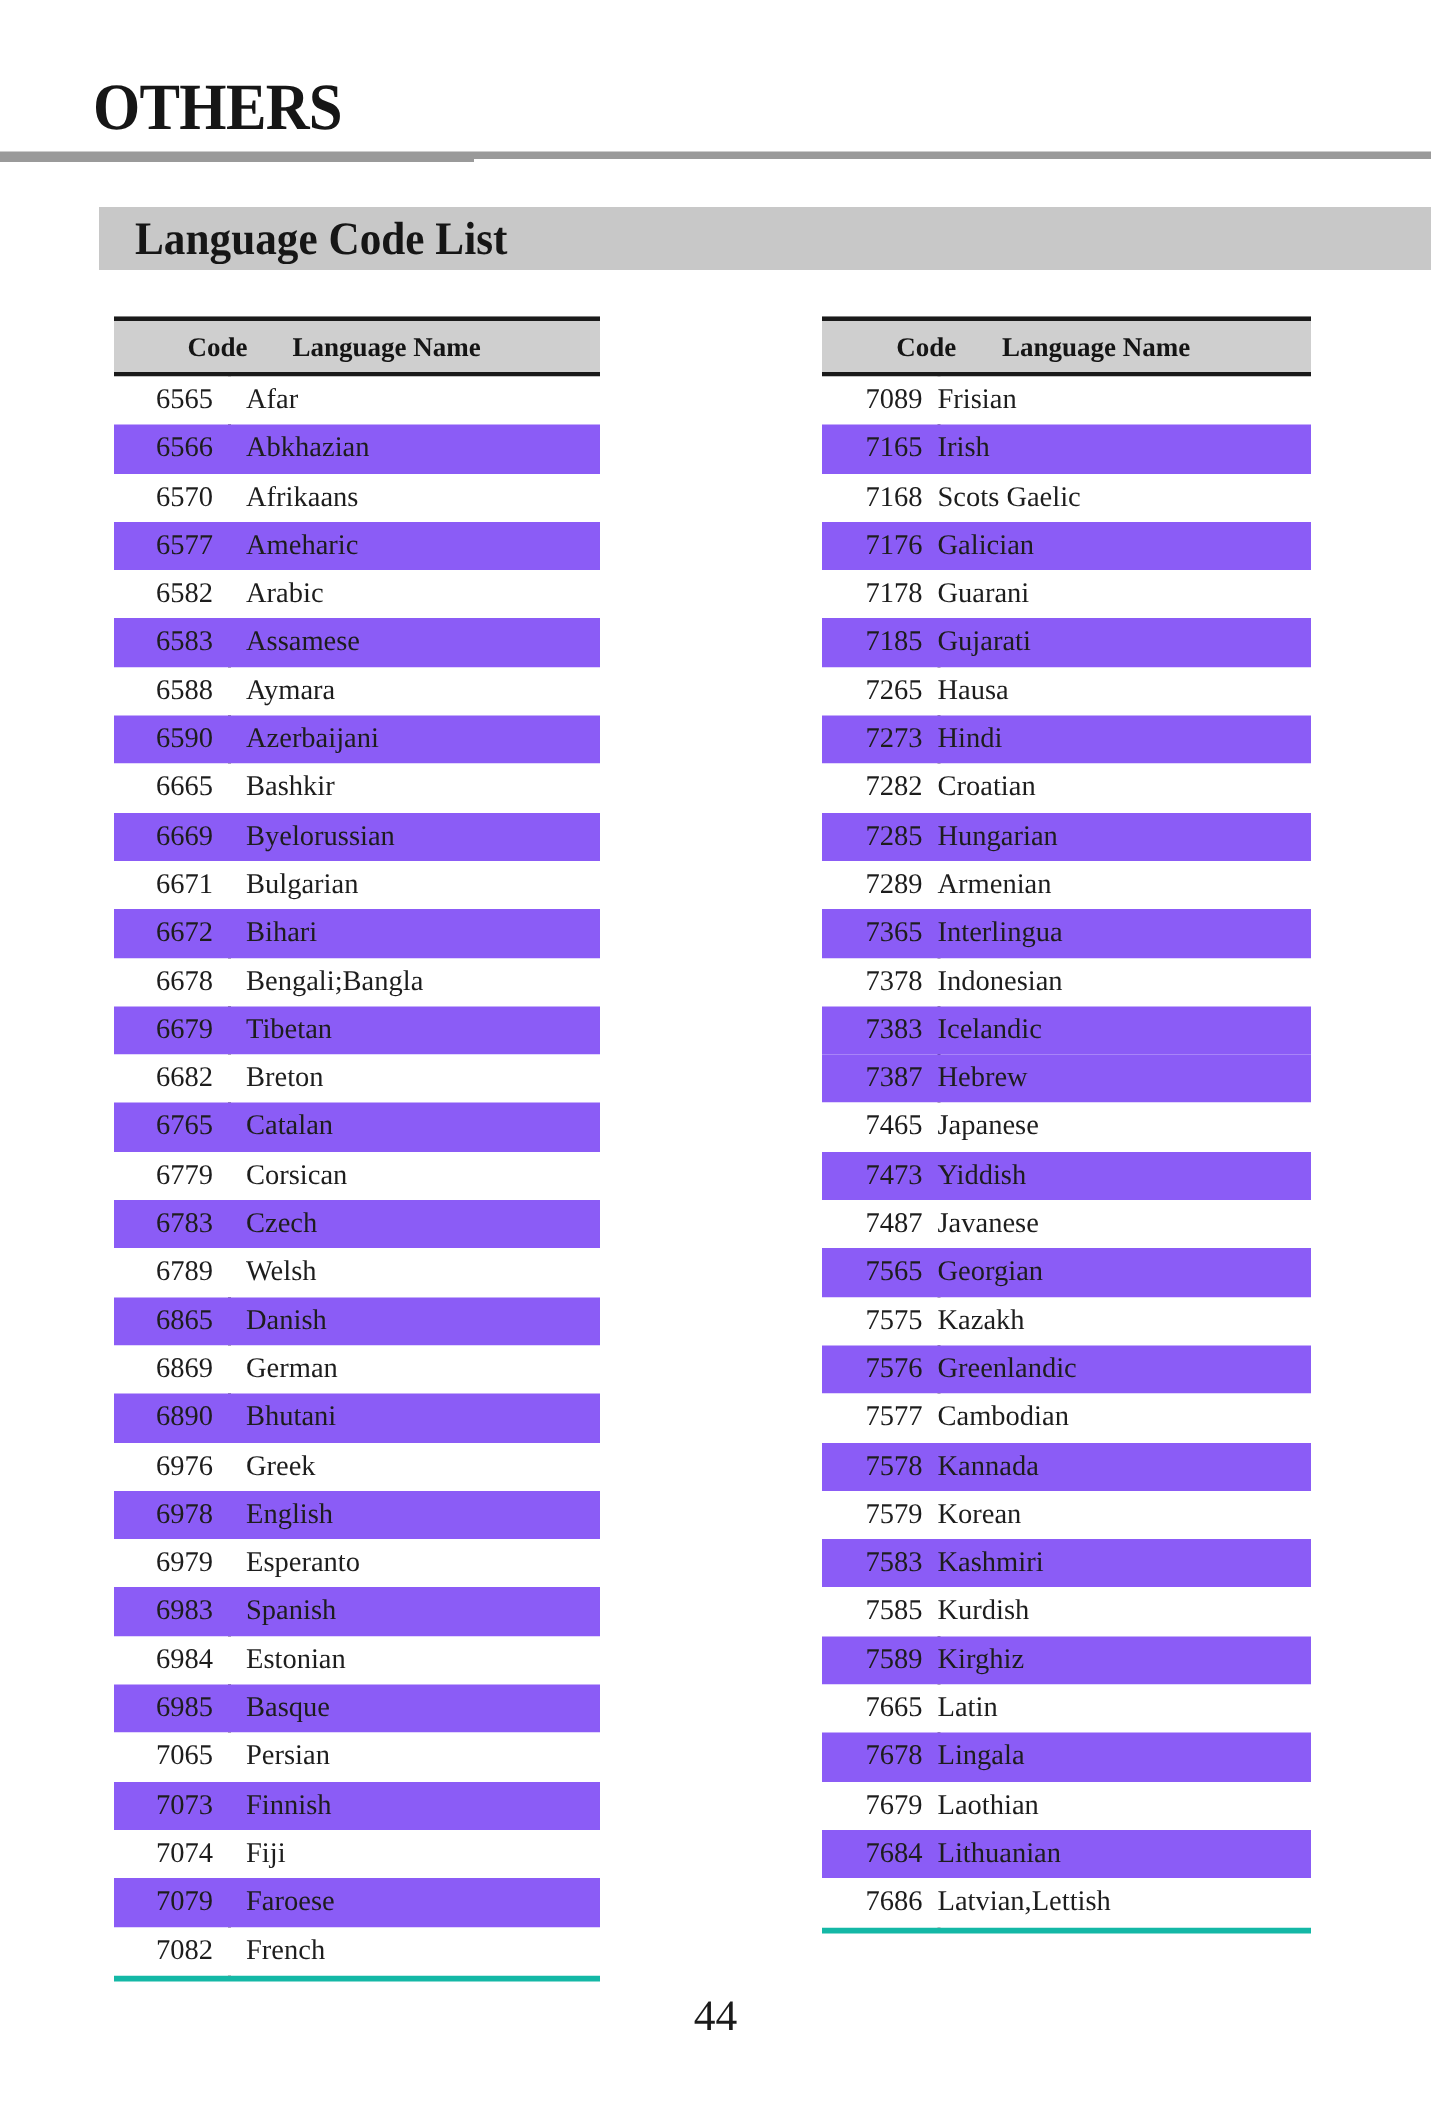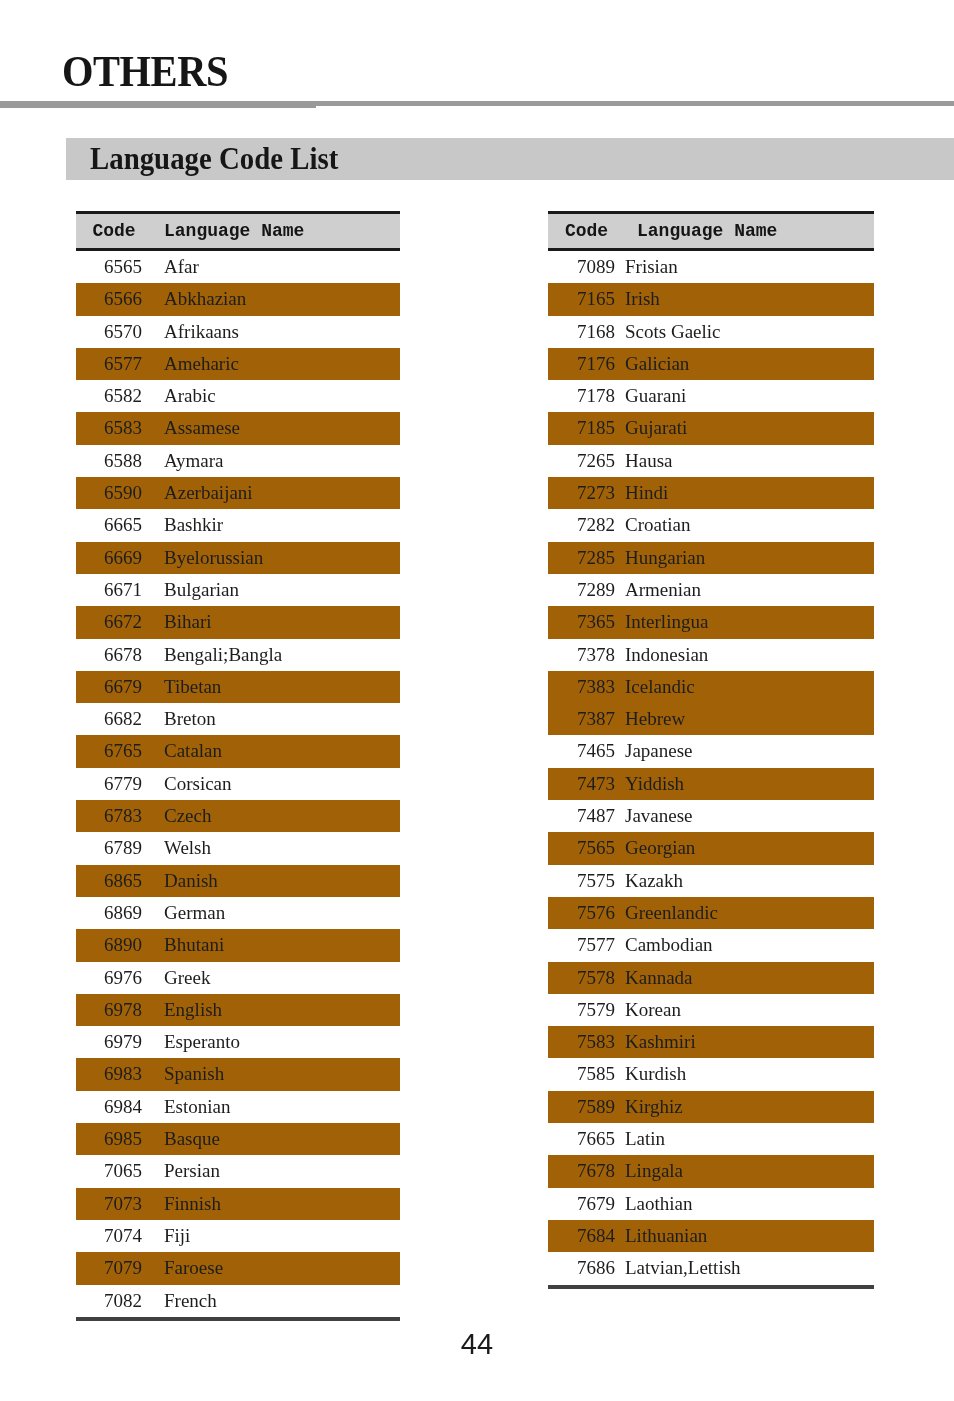--- a/index.html
+++ b/index.html
@@ -96,51 +96,52 @@
     background: #cfcfcf;
     border-top: 3px solid #1a1a1a;
     border-bottom: 3px solid #1a1a1a;
     box-sizing: content-box;
   }
   .table-head .th {
     position: absolute;
     top: 0;
     height: 34px;
     line-height: 34px;
-    font-family: Liberation Mono, monospace;
+    font-family: Liberation Serif, serif;
     font-weight: bold;
     font-size: 18px;
     color: #151515;
     white-space: nowrap;
+    margin-left: 31px;
   }
   .th-code { left: 0;  width: 76px; text-align: center; }
   .th-name { left: 88px; text-align: right; }
   #table-right .th-code { width: 77px; }
   #table-right .th-name { left: 89px; }
 
   .table-body {
     position: relative;
-    border-bottom: 4px solid #404040;
+    border-bottom: 4px solid #14b8a6;
   }
   .col-divider {
     position: absolute;
     top: 0;
     bottom: 0;
     width: 2px;
     background: #1a1a1a;
   }
   #table-left  .col-divider { left: 76px; }
   #table-right .col-divider { left: 77px; }
 
   .table-row {
     position: relative;
     height: 32.3px;
     background: #ffffff;
   }
-  .table-row.shaded { background: #a16207; text-decoration: underline; }
+  .table-row.shaded { background: #8b5cf6; text-decoration: underline; }
 
   .cell-code,
   .cell-name {
     position: absolute;
     top: 0;
     height: 32.3px;
     line-height: 32px;
     font-family: "Liberation Serif", "DejaVu Serif", serif;
     font-size: 19px;
     color: #1d1d1d;
@@ -158,21 +159,21 @@
   #table-right .cell-code { width: 67px; }
   #table-right .cell-name { left: 77px; }
 
   
   #page-number {
     position: absolute;
     left: 0;
     top: 1328px;
     width: 954px;
     text-align: center;
-    font-family: Liberation Sans, sans-serif;
+    font-family: Liberation Serif, serif;
     font-size: 29px;
     color: #1a1a1a;
   }
 </style>
 </head>
 <body>
 
 <div id="chapter-title">OTHERS</div>
 
 <div id="header-rule">

